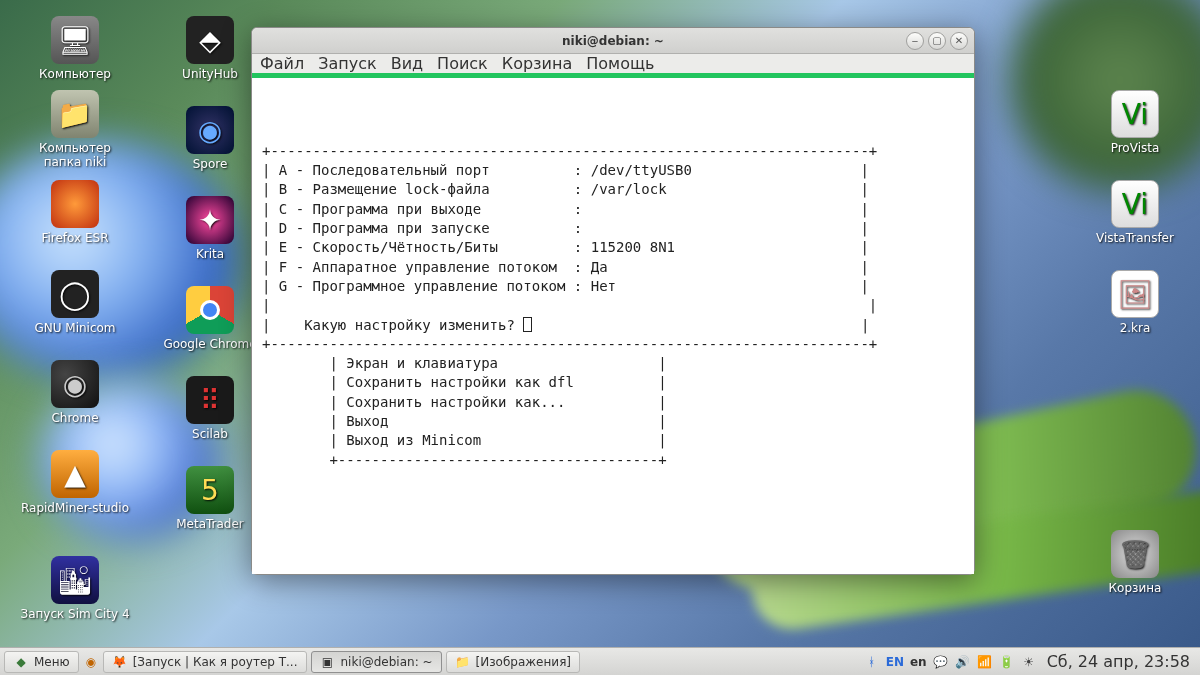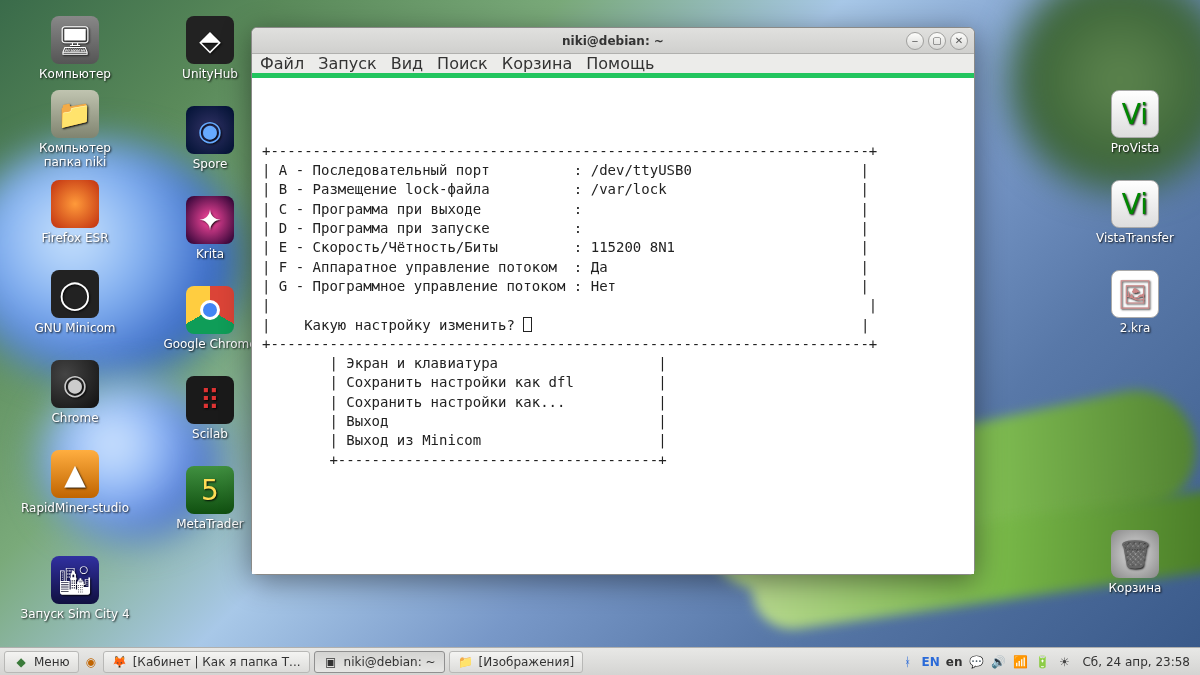--- a/index.html
+++ b/index.html
@@ -126,21 +126,21 @@
     border-radius:3px;
     padding: 0 8px;
     display:flex; align-items:center; gap:5px;
     cursor:pointer;
   }
   .task-btn.active { background: linear-gradient(#d4d4d2,#e6e6e4); border-color:#909090; }
   .spacer { flex:1; }
   .tray { display:flex; align-items:center; gap:6px; padding-right:6px; }
   .tray .ic { width:16px; height:16px; display:flex; align-items:center; justify-content:center; font-size:12px; color:#444; }
   .lang { font-size:12px; font-weight:bold; }
-  .clock { font-size:12px; padding-left:4px; }
+  .clock { font-size:16px; padding-left:4px; }
   .mini-glyph { width:16px; height:16px; display:inline-flex; align-items:center; justify-content:center; font-size:12px; }
 </style>
 </head>
 <body>
 
 <div class="wp-blob b1"></div>
 <div class="wp-blob b2"></div>
 <div class="wp-blob b3"></div>
 <div class="wp-blob b4"></div>
 <div class="wp-blob b5"></div>
@@ -257,21 +257,21 @@
 
 <div class="taskbar">
   <div class="task-btn">
     <span class="mini-glyph" style="color:#3a7a3a">◆</span>
     <span>Меню</span>
   </div>
   <span class="mini-glyph" style="color:#c06400">◉</span>
   <div id="task-items" style="display:flex;gap:4px">
       <div class="task-btn">
         <span class="mini-glyph">🦊</span>
-        <span>[Кабинет | Как я папка Т...</span>
+        <span>[Запуск | Как я роутер Т...</span>
       </div>
       <div class="task-btn active">
         <span class="mini-glyph">▣</span>
         <span>niki@debian: ~</span>
       </div>
       <div class="task-btn">
         <span class="mini-glyph">📁</span>
         <span>[Изображения]</span>
       </div>
     </div>

